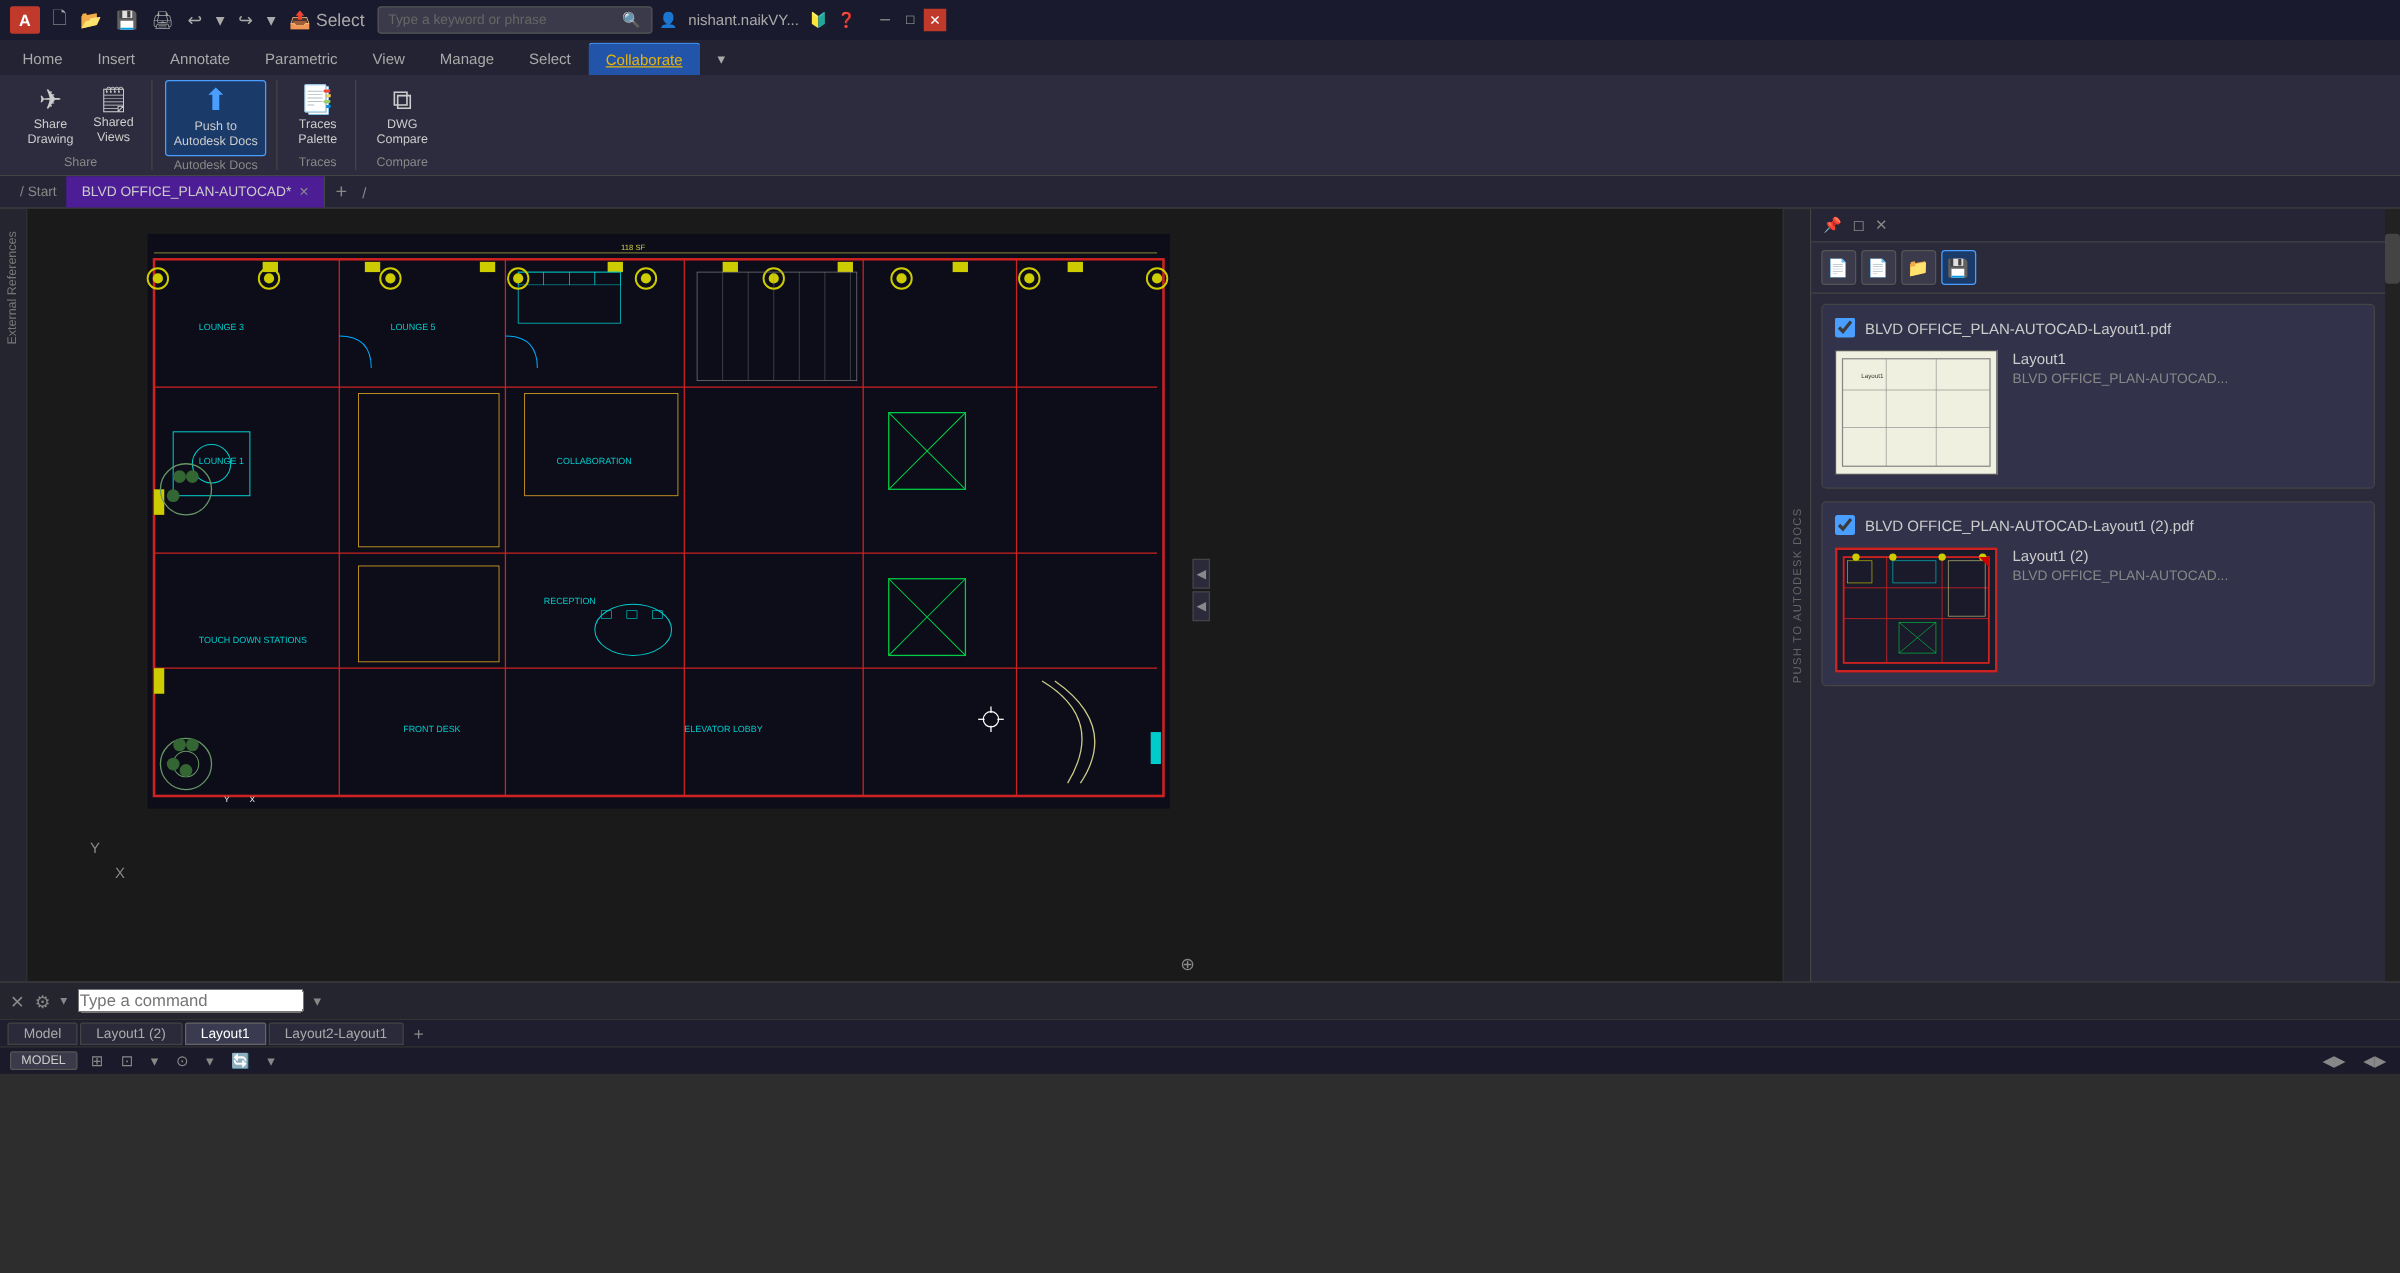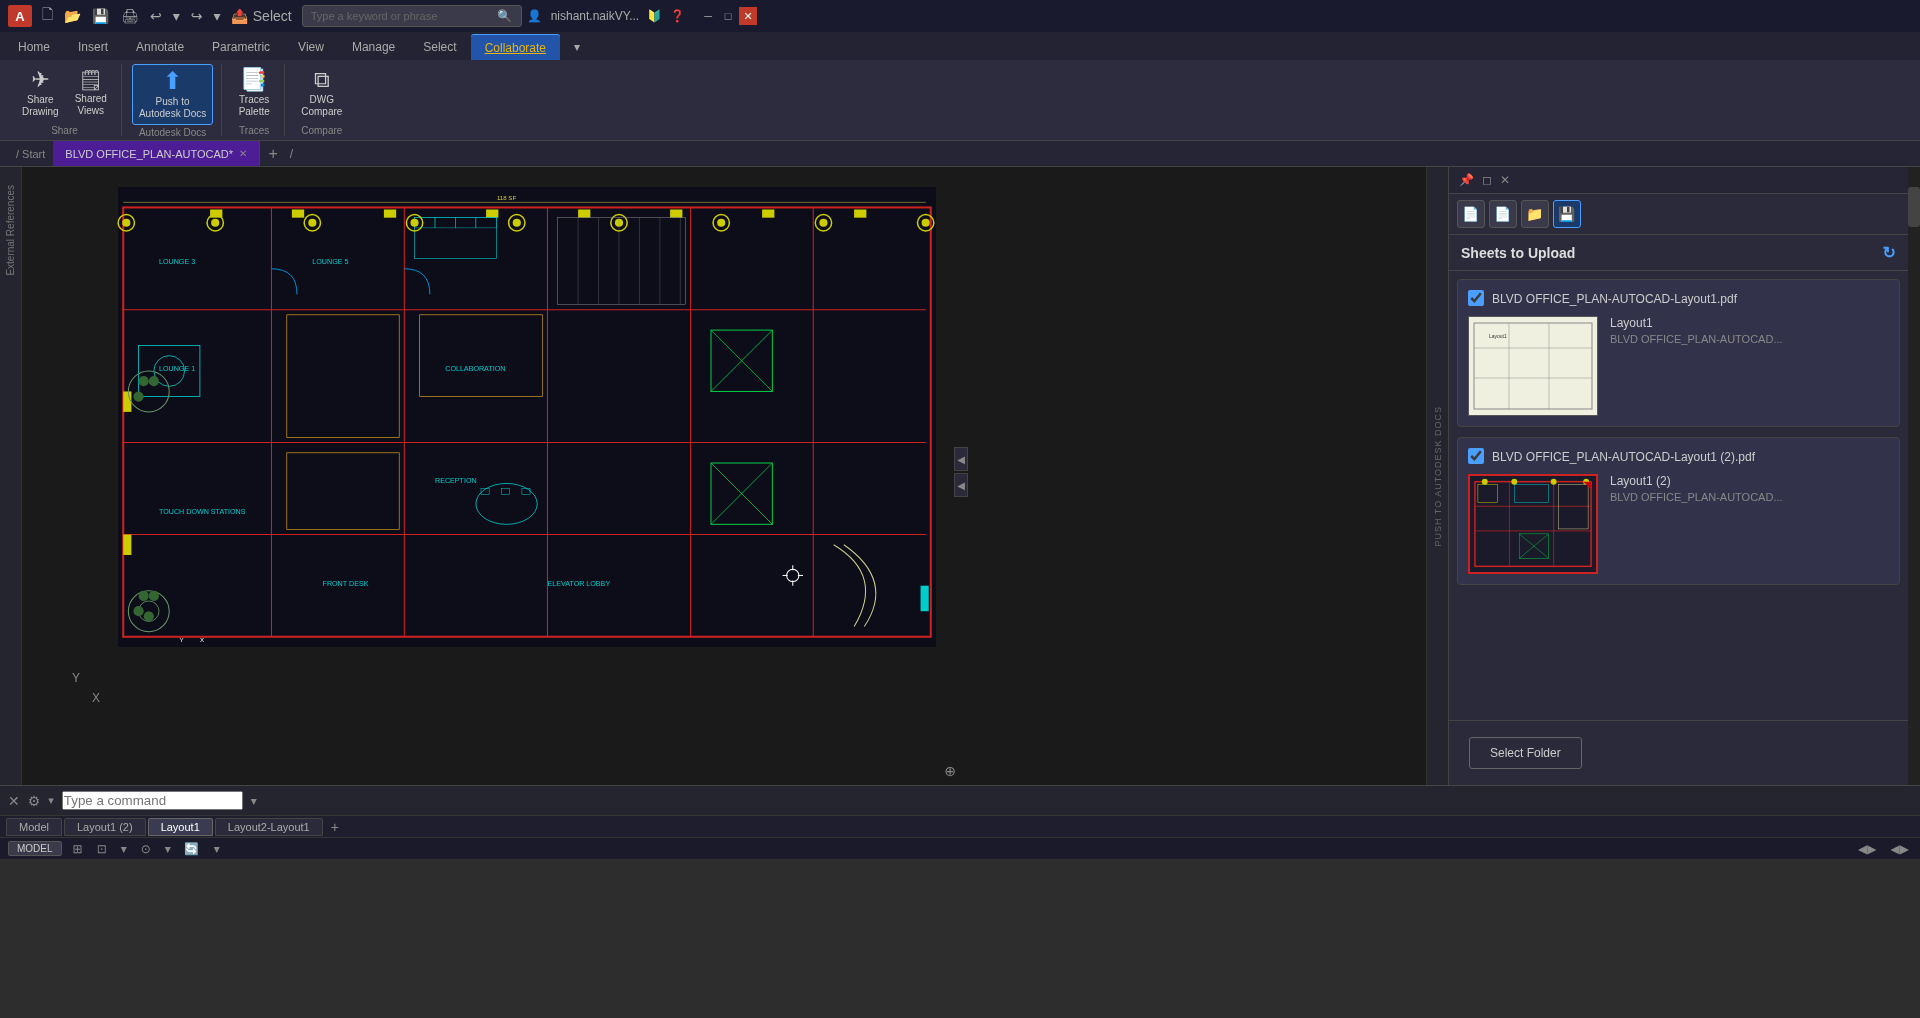--- a/index.html
+++ b/index.html
@@ -716,24 +716,20 @@
       </div>
     </div>
 
     <div id="panel-toolbar">
       <div class="panel-icon-btn">📄</div>
       <div class="panel-icon-btn">📄</div>
       <div class="panel-icon-btn">📁</div>
       <div class="panel-icon-btn active">💾</div>
     </div>
 
-    <div id="panel-title">
-      <span>Sheets to Upload</span>
-      <span class="refresh-btn">↻</span>
-    </div>
 
     <div id="sheets-list">
 
       <div class="sheet-item">
         <div class="sheet-item-header">
           <input type="checkbox" class="sheet-checkbox" checked="" style="">
           <span class="sheet-filename">BLVD OFFICE_PLAN-AUTOCAD-Layout1.pdf</span>
         </div>
         <div class="sheet-preview-area">
           <div class="sheet-thumbnail light-bg">
@@ -787,23 +783,20 @@
             </svg>
           </div>
           <div class="sheet-info">
             <span class="sheet-layout-name">Layout1 (2)</span>
             <span class="sheet-doc-name">BLVD OFFICE_PLAN-AUTOCAD...</span>
           </div>
         </div>
       </div>
     </div>
 
-    <div id="panel-bottom">
-      <button id="select-folder-btn">Select Folder</button>
-    </div>
   </div>
 
   <div id="right-scrollbar">
     <div style="height:40px; background:#444; margin-top:20px; border-radius:3px;"></div>
   </div>
 </div>
 
 <div id="bottom-area">
   <span class="cmd-close">✕</span>
   <span class="cmd-settings">⚙</span>

